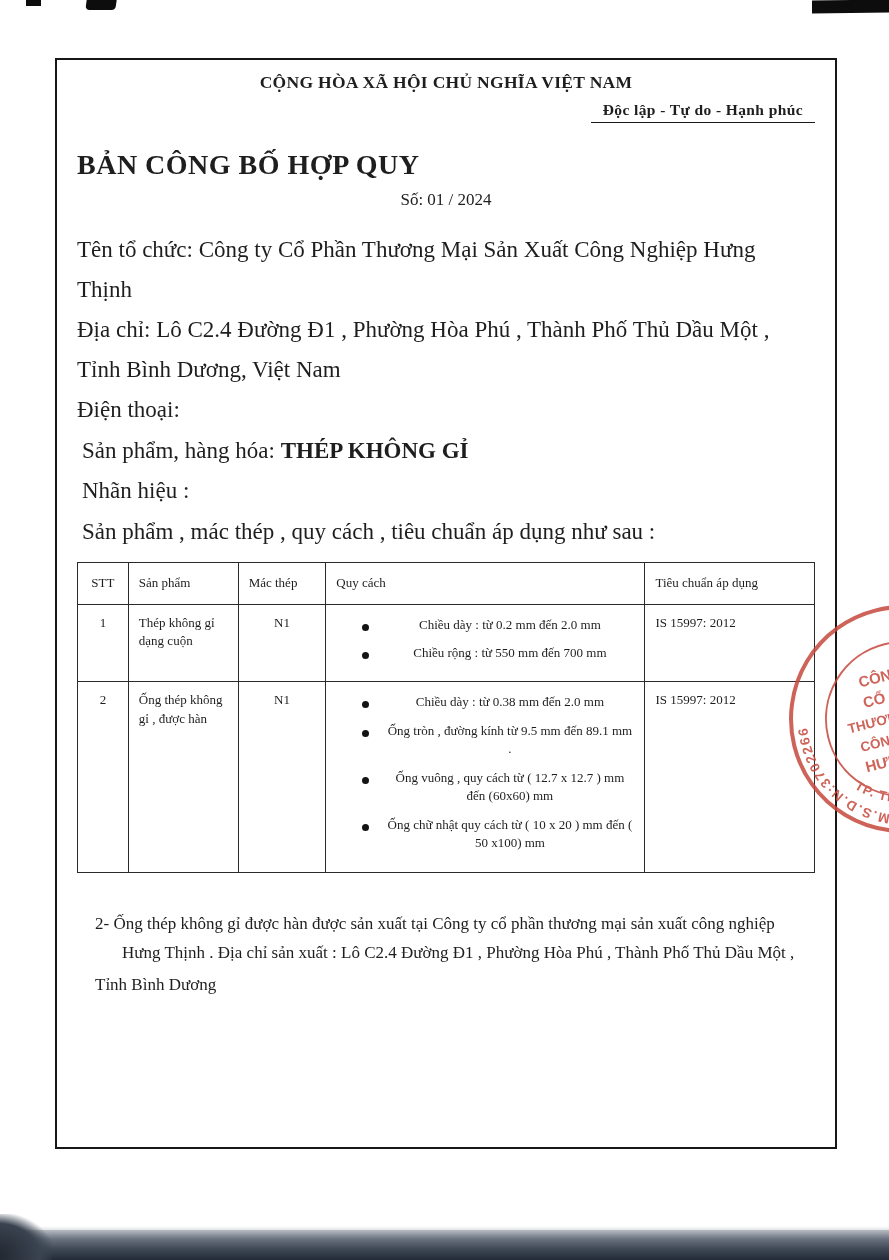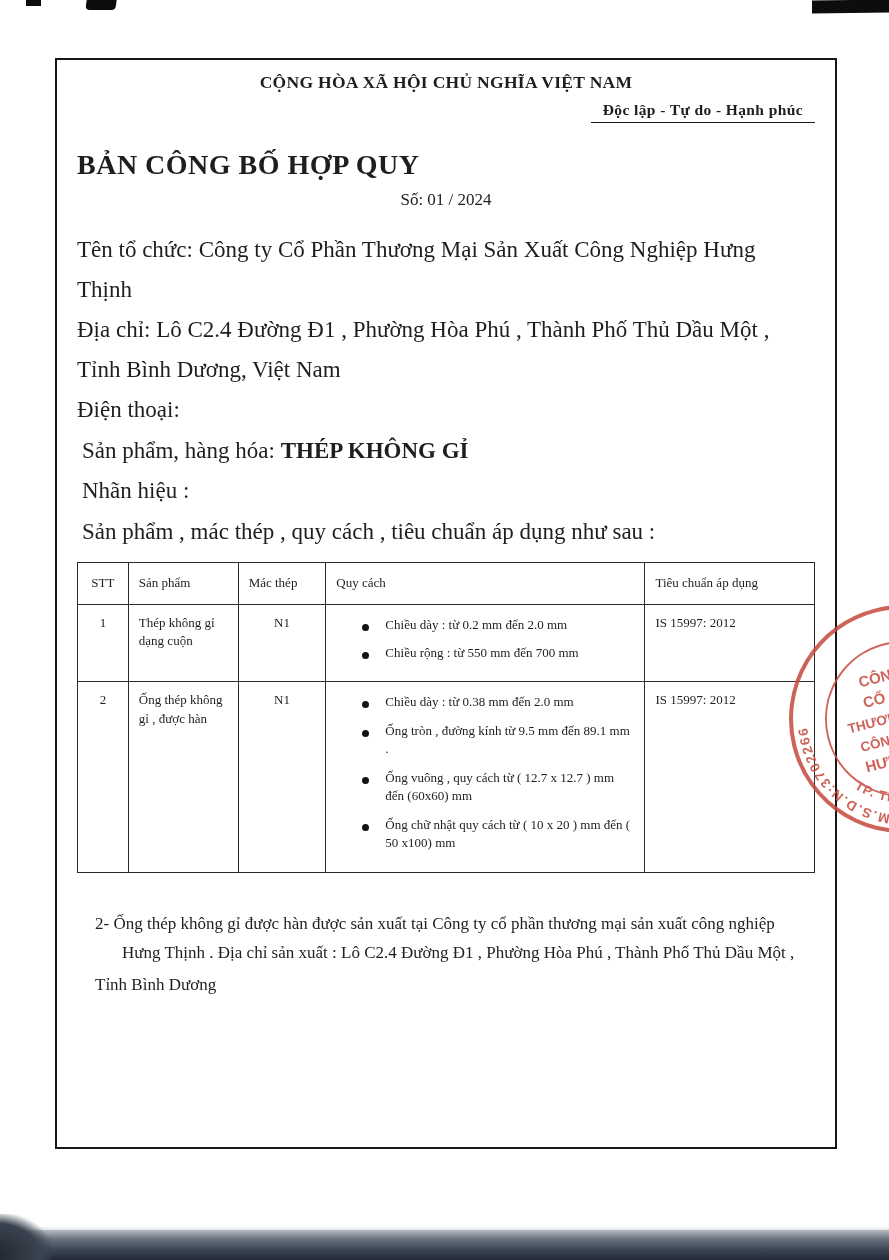--- a/index.html
+++ b/index.html
@@ -49,21 +49,21 @@
 
   table.spec { width:100%; border-collapse:collapse; margin-top:11px; font-size:13px; table-layout:fixed;border-radius:7px; }
   .spec th, .spec td {
     border:1.7px solid #2a2a2a; padding:9px 10px; vertical-align:top;
     text-align:left; font-weight:normal; line-height:1.4;
   }
   .spec th { padding-top:11px; padding-bottom:11px; }
   .col-stt { text-align:center !important; }
   .col-mac-val { text-align:center !important; }
   .spec ul { list-style:none; margin:2px 0 0 0; padding:0 0 0 24px; }
-  .spec li { position:relative; padding-left:25px; margin-bottom:10px; line-height:1.42; }
+  .spec li { position:relative; padding-left:25px; margin-bottom:10px; line-height:1.42;text-align:center; }
   .spec li::before {
     content:""; position:absolute; left:2px; top:8px;
     width:7px; height:7px; border-radius:50%; background:#141414;
   }
 
   .notes { margin-top:36px; font-size:17px; line-height:1.72; }
   .note { margin-left:18px; margin-top:3px; }
   .note.hanging { padding-left:27px; text-indent:-27px; }
   .plain-line { margin-left:18px; margin-top:3px; }
   .qcvn {

